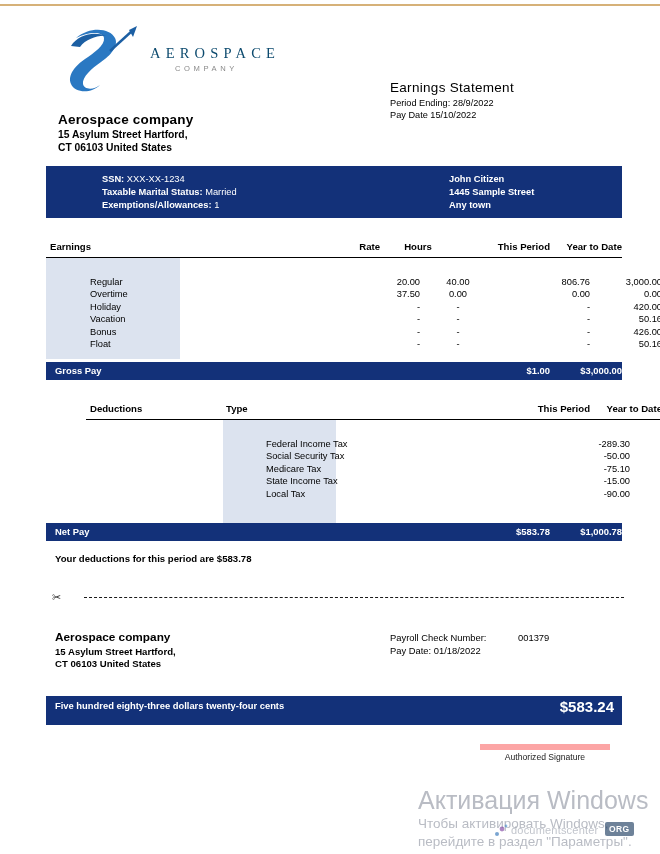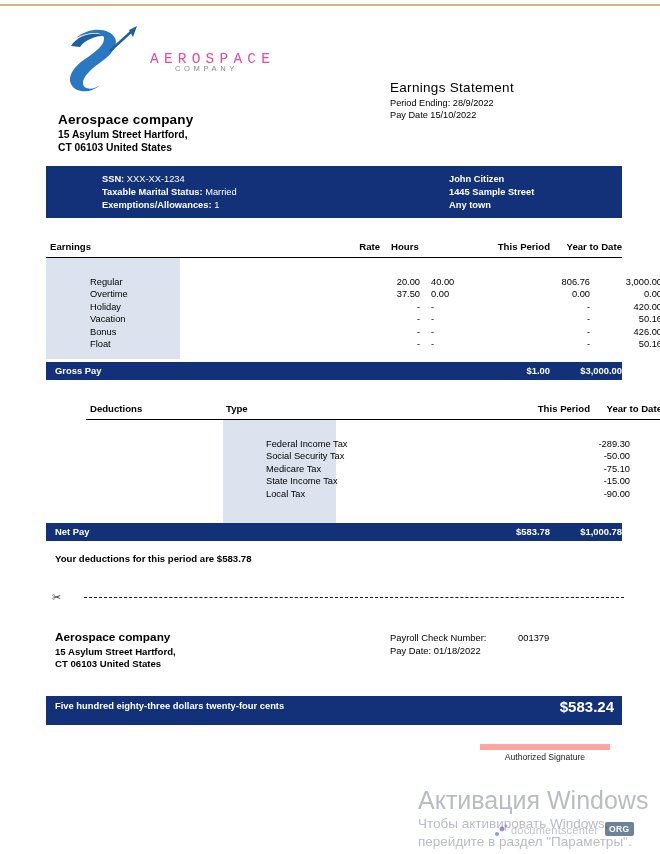--- a/index.html
+++ b/index.html
@@ -51,25 +51,25 @@
   .logo-mark {
     position: absolute;
     left: 0;
     top: 0;
     width: 86px;
     height: 72px;
   }
   .logo-word {
     position: absolute;
     left: 92px;
-    top: 29px;
+    top: 23px;
     font-size: 14.5px;
     letter-spacing: 5.2px;
-    color: #ec4899;
-    font-family: Liberation Mono, monospace;
+    color: #0c4a6e;
+    font-family: Liberation Serif, serif;
   }
   .logo-sub {
     position: absolute;
     left: 117px;
     top: 42px;
     font-size: 7.6px;
     letter-spacing: 3.6px;
     color: #8a8a8a;
   }
 
@@ -153,21 +153,21 @@
     background: #dce3ef;
   }
 
   .rows { position: relative; }
   .row { position: relative; height: 12.4px; }
   .row .cell { position: absolute; font-size: 9.3px; top: 0; white-space: nowrap; padding-left: 40px; }
 
   .c-label { left: 4px; text-align: left; }
   .c-type  { left: 140px; text-align: left; }
   .c-rate  { left: 250px; width: 84px; text-align: right; }
-  .c-hours { left: 345px; width: 84px; text-align: left; }
+  .c-hours { left: 330px; width: 84px; text-align: center; }
   .c-period{ left: 420px; width: 84px; text-align: right; }
   .c-ytd   { left: 492px; width: 84px; text-align: right; }
 
   
   .sum-bar {
     position: absolute;
     left: 46px;
     width: 576px;
     height: 18px;
     background: #133179;

